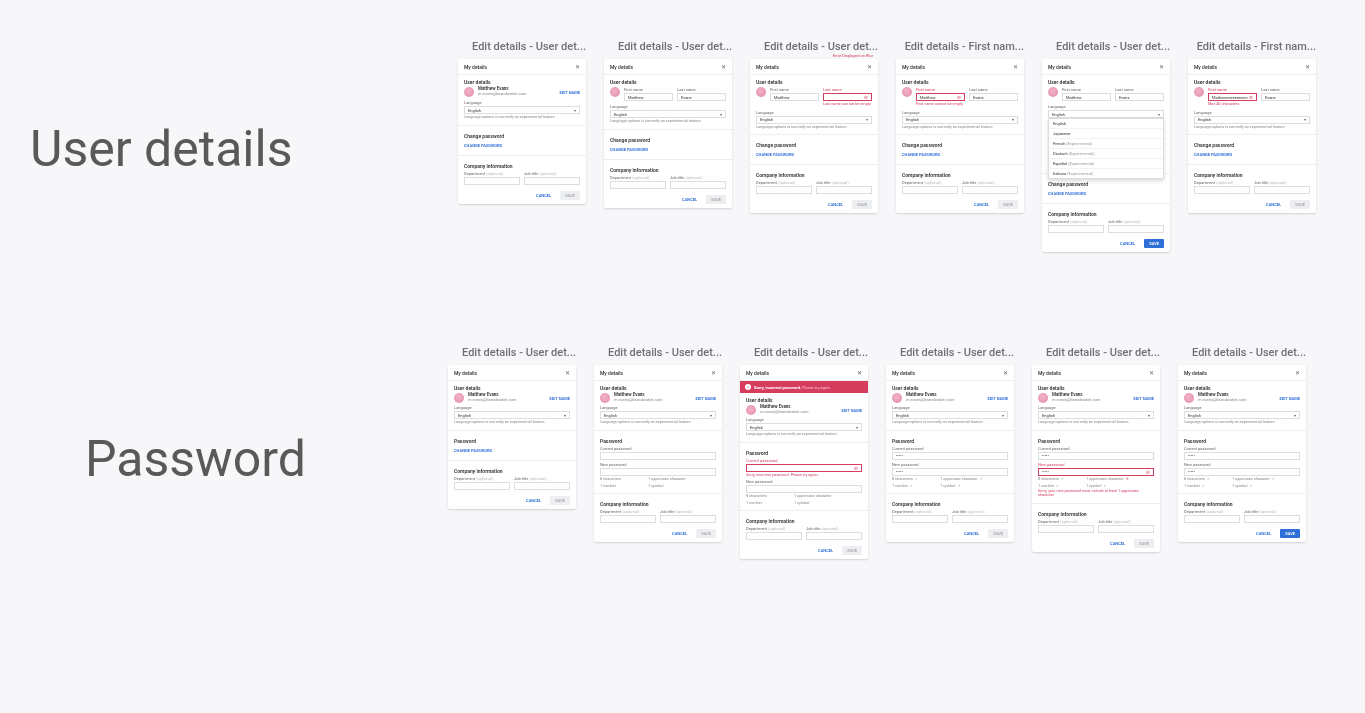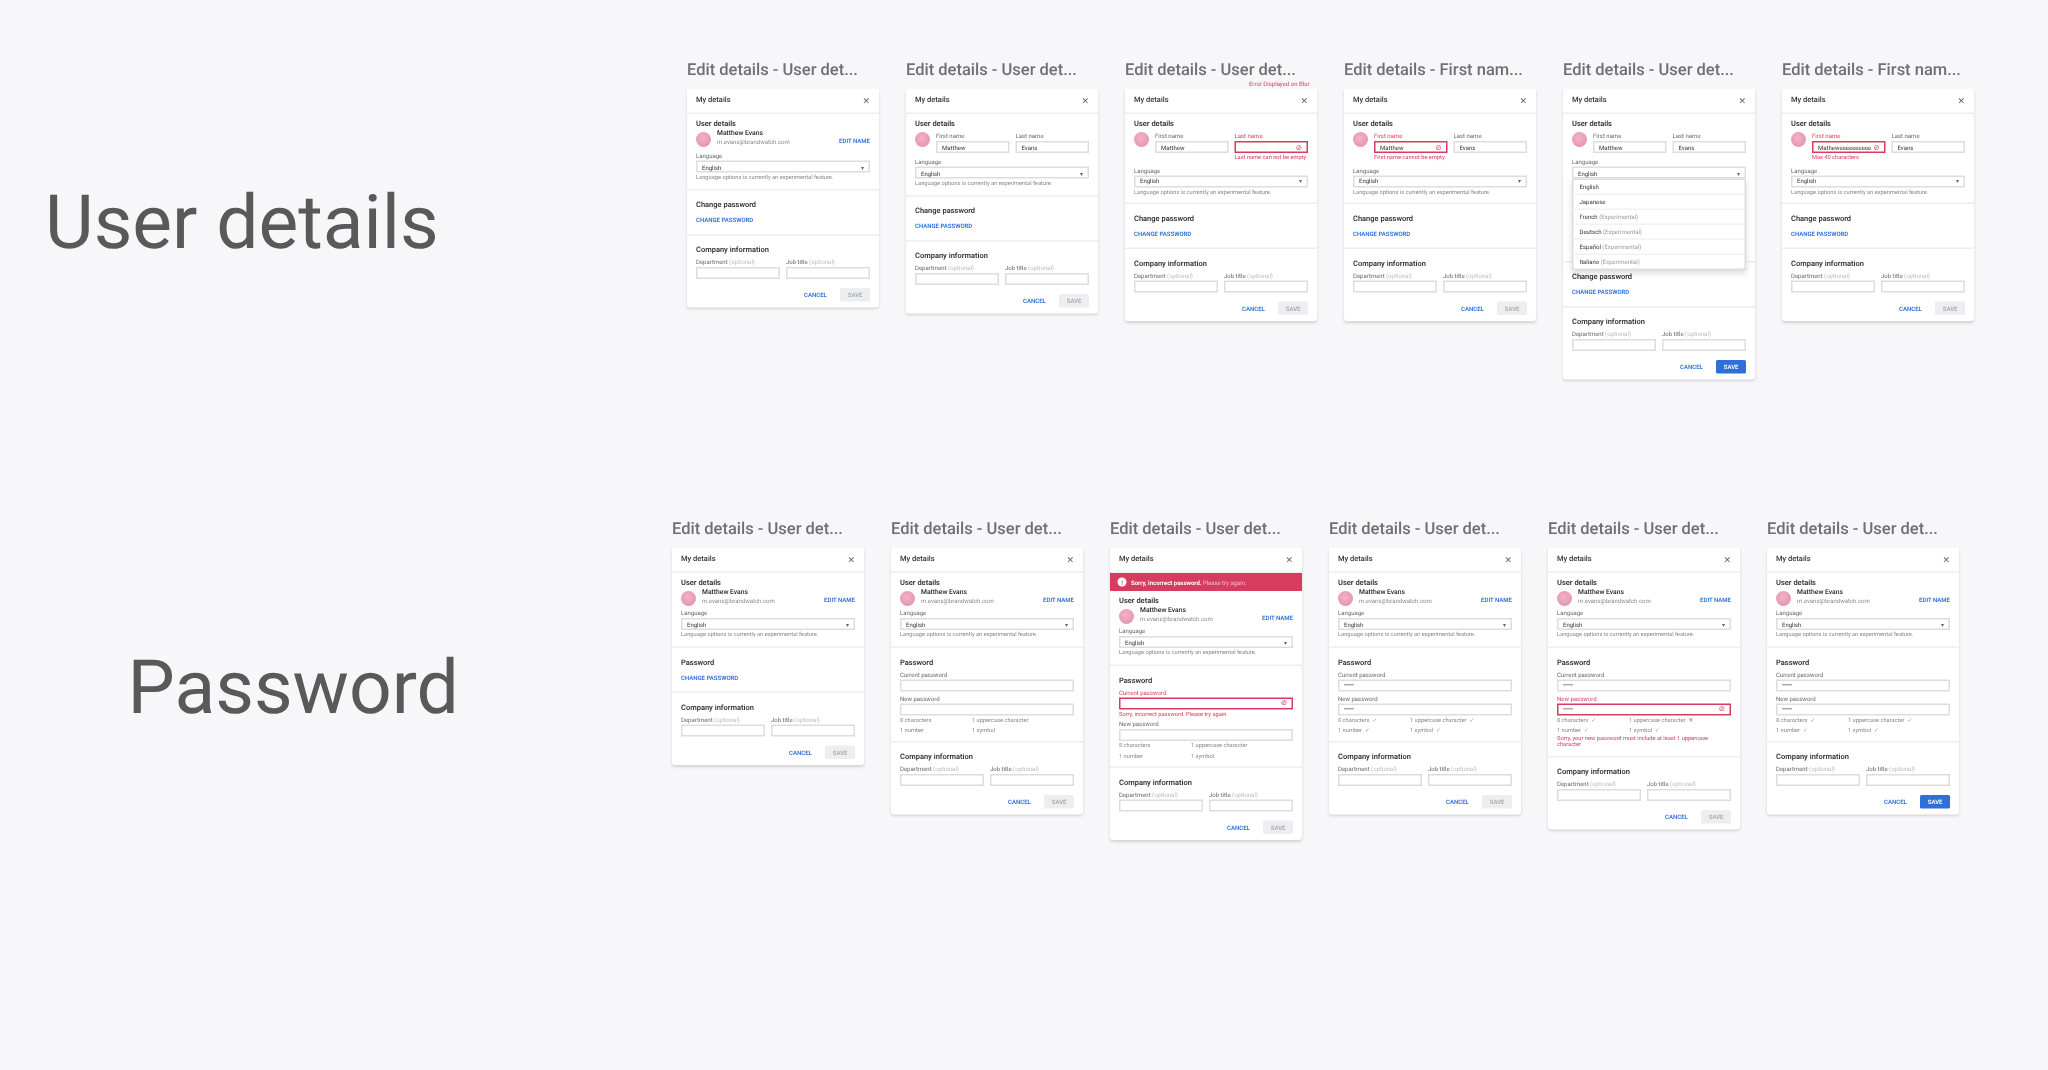--- a/index.html
+++ b/index.html
@@ -14,21 +14,21 @@
   .section-label {
     position: absolute;
     font-size: 50px;
     color: #595959;
     font-weight: 400;
   }
   .row { position: absolute; display: flex; gap: 18px; }
   .row1 { top: 40px; left: 458px; }
   .row2 { top: 346px; left: 448px; }
 
-  .variant { width: 128px; display:flex; flex-direction:column; }
+  .variant { width: 128px; display:flex; flex-direction:column;align-items:flex-end; }
   .variant-title {
     font-size: 11px; color:#6f6f76; font-weight:500; margin-bottom:6px;
     white-space: nowrap; overflow:hidden; text-overflow: ellipsis;
   }
   .panel {
     background:#fff; border-radius:2px; box-shadow: 0 1px 2px rgba(0,0,0,0.15);
     width:128px; position:relative; font-size:4.5px; color:#333;
   }
   .annotation-above { position:absolute; top:-6px; right:5px; font-size:4px; color:#d63c5e; }
   .panel-header {

